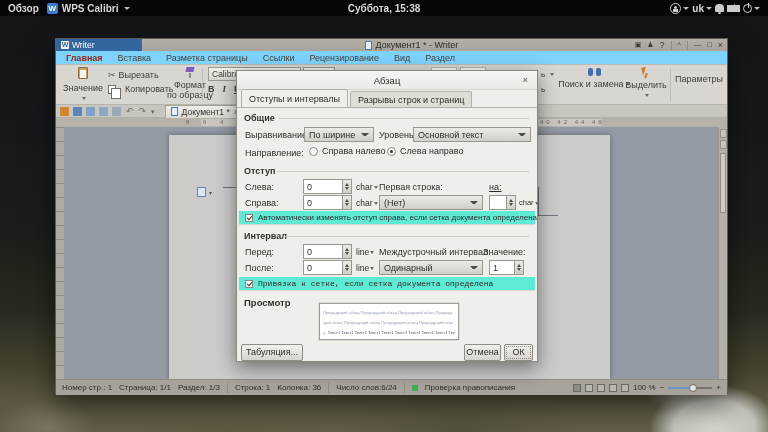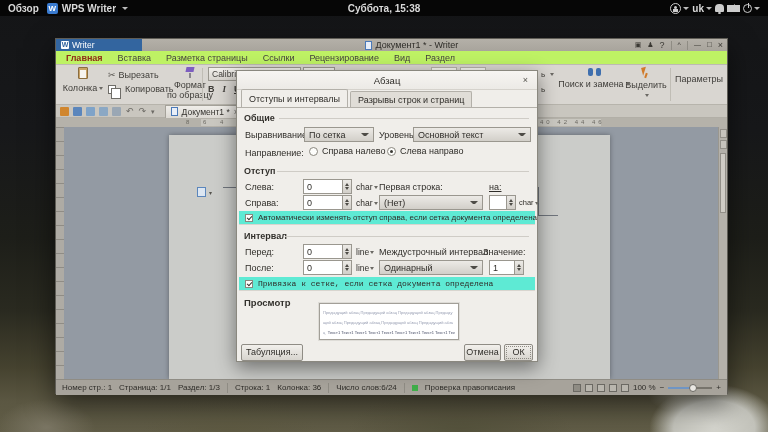--- a/index.html
+++ b/index.html
@@ -46,21 +46,21 @@
   .writer-tab { position:absolute; left:0; top:0; width:86px; height:12px; background:#33659f; color:#fff;
     display:flex; align-items:center; gap:3px; padding-left:5px; font-size:8.5px; }
   .writer-tab .wlogo { width:8px; height:8px; background:#fff; color:#33659f; font-size:7px; line-height:8px; text-align:center; border-radius:1px; font-weight:bold; }
   .win-title { position:absolute; left:200px; right:160px; top:0; height:12px; display:flex; align-items:center; justify-content:center; gap:4px; white-space:nowrap; }
   .doc-ic { display:inline-block; width:7px; height:9px; background:#e8eef8; border:1px solid #4a79b8; }
   .win-controls { position:absolute; right:4px; top:0; height:12px; display:flex; align-items:center; gap:6px; color:#3a3833; font-size:9px; }
   .win-controls .sep { width:1px; height:9px; background:#8f8c84; }
   .wc { line-height:10px; cursor:default; }
 
   
-  .ribbontabs { position:absolute; left:0; top:12px; right:0; height:14px; background:#bef264;
+  .ribbontabs { position:absolute; left:0; top:12px; right:0; height:14px; background:#7dd3fc;
     display:flex; align-items:center; gap:15px; padding-left:10px; font-size:9px; color:#45433e; border-bottom:1px solid #bdbab2; }
   .ribbontabs .tab.active { color:#8f2c17; font-weight:bold; }
 
   
   .ribbon { position:absolute; left:0; top:26px; right:0; height:40px; background:#d9d6d1; border-bottom:1px solid #b7b4ac; font-size:9px; color:#3f3d39; }
   .rb-caret { display:inline-block; width:0; height:0; border-left:2.5px solid transparent; border-right:2.5px solid transparent; border-top:3px solid #6b6964; margin-left:2px; vertical-align:middle; }
   .big-btn { position:absolute; text-align:center; }
   .sm-btn { position:absolute; display:flex; align-items:center; gap:3px; white-space:nowrap; }
   .v-sep { position:absolute; width:1px; background:#c0bdb5; top:3px; bottom:3px; }
   .combo { position:absolute; height:14px; background:linear-gradient(#f2f0ec,#d7d4ce); border:1px solid #9a978f;
@@ -156,21 +156,21 @@
 <body>
 
 <div id="screen">
   <div class="wallpaper"></div>
 
   <div class="topbar">
     <div class="left">
       <span>Обзор</span>
       <span style="display:flex;align-items:center;gap:4px;">
         <span class="wps-logo">W</span>
-        <span>WPS Writer</span>
+        <span>WPS Calibri</span>
         <span class="tb-caret"></span>
       </span>
     </div>
     <div class="center">Суббота, 15:38</div>
     <div class="right">
       <span style="display:flex;align-items:center;">
         <span class="tb-ic ic-a11y"></span>
         <span class="tb-caret"></span>
       </span>
       <span style="display:flex;align-items:center;">
@@ -217,21 +217,21 @@
       <span class="tab">Ссылки</span>
       <span class="tab">Рецензирование</span>
       <span class="tab">Вид</span>
       <span class="tab">Раздел</span>
     </div>
 
     <div class="ribbon">
 
       <div class="big-btn" style="left:5px; top:2px; width:44px;">
         <span class="ic-clipboard"></span>
-        <div style="margin-top:2px;"><span>Колонка</span><span class="rb-caret"></span></div>
+        <div style="margin-top:2px;"><span>Значение</span><span class="rb-caret"></span></div>
       </div>
 
       <div class="sm-btn" style="left:52px; top:5px;">
         <span style="font-size:9px;color:#55534e;">✂</span>
         <span>Вырезать</span>
       </div>
       <div class="sm-btn" style="left:52px; top:19px;">
         <span class="ic-copy" style="margin-right:6px;"></span>
         <span>Копировать</span>
       </div>
@@ -375,21 +375,21 @@
     </div>
     <div class="dlg-tabs">
       <span class="dlg-tab active">Отступы и интервалы</span>
       <span class="dlg-tab">Разрывы строк и страниц</span>
     </div>
 
     <div class="grp-hdr" style="left:7px; top:42px;">Общие</div>
     <div class="grp-line" style="left:42px; right:8px; top:47px;"></div>
     <div class="lbl" style="left:8px; top:59px;">Выравнивание:</div>
     <div class="cmb" style="left:67px; top:56px; width:70px;">
-      <span>По сетка</span>
+      <span>По ширине</span>
     </div>
     <div class="lbl" style="left:142px; top:59px;">Уровень:</div>
     <div class="cmb" style="left:176px; top:56px; width:118px;">
       <span>Основной текст</span>
     </div>
     <div class="lbl" style="left:8px; top:77px;">Направление:</div>
     <div class="rdo" style="left:72px; top:75px;">
       <span class="circ"></span>
       <span>Справа налево</span>
     </div>

